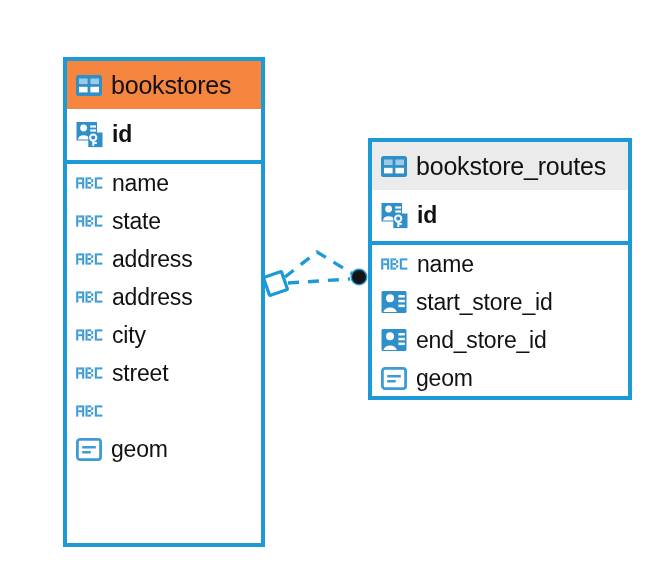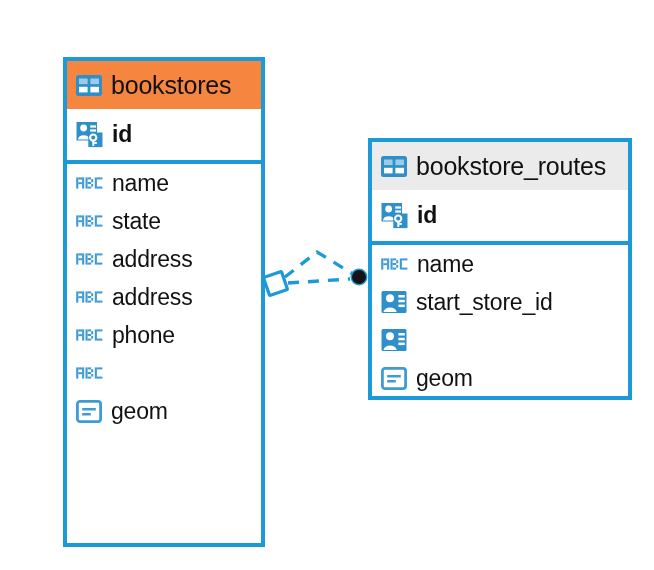--- a/index.html
+++ b/index.html
@@ -268,42 +268,64 @@
                 <rect x="11.6" y="11.6" width="3.6" height="2.0"></rect>
               <rect x="18.8" y="2.4" width="2.1" height="11.2"></rect>
                 <rect x="20.9" y="2.4" width="5.5" height="2.0"></rect>
               <rect x="20.9" y="11.6" width="5.5" height="2.0"></rect>
             </g>
           </svg>
         </span>
         <span class="col-label">address</span>
       </div>
 
-
-      <div class="col-row">
-        <span class="icon icon-abc">
-          <svg viewBox="0 0 27 16" width="27" height="16">
-            <g fill="#3E9BD5">
-              <rect x="0.2" y="2.4" width="2.1" height="11.2"></rect>
-                <rect x="2.3" y="2.4" width="3.8" height="2.1"></rect>
-              <rect x="6.1" y="2.4" width="2.1" height="11.2"></rect>
-                <rect x="2.3" y="7.2" width="3.8" height="2.0"></rect>
-              <rect x="9.5" y="2.4" width="2.1" height="11.2"></rect>
-                <rect x="11.6" y="2.4" width="3.6" height="2.0"></rect>
-              <rect x="15.2" y="4.2" width="2.0" height="3.0"></rect>
-                <rect x="11.6" y="7.0" width="3.6" height="2.0"></rect>
-              <rect x="15.2" y="9.0" width="2.0" height="2.6"></rect>
-                <rect x="11.6" y="11.6" width="3.6" height="2.0"></rect>
-              <rect x="18.8" y="2.4" width="2.1" height="11.2"></rect>
-                <rect x="20.9" y="2.4" width="5.5" height="2.0"></rect>
-              <rect x="20.9" y="11.6" width="5.5" height="2.0"></rect>
-            </g>
-          </svg>
-        </span>
-        <span class="col-label">phone</span>
+      <div class="col-row">
+        <span class="icon icon-abc">
+          <svg viewBox="0 0 27 16" width="27" height="16">
+            <g fill="#3E9BD5">
+              <rect x="0.2" y="2.4" width="2.1" height="11.2"></rect>
+                <rect x="2.3" y="2.4" width="3.8" height="2.1"></rect>
+              <rect x="6.1" y="2.4" width="2.1" height="11.2"></rect>
+                <rect x="2.3" y="7.2" width="3.8" height="2.0"></rect>
+              <rect x="9.5" y="2.4" width="2.1" height="11.2"></rect>
+                <rect x="11.6" y="2.4" width="3.6" height="2.0"></rect>
+              <rect x="15.2" y="4.2" width="2.0" height="3.0"></rect>
+                <rect x="11.6" y="7.0" width="3.6" height="2.0"></rect>
+              <rect x="15.2" y="9.0" width="2.0" height="2.6"></rect>
+                <rect x="11.6" y="11.6" width="3.6" height="2.0"></rect>
+              <rect x="18.8" y="2.4" width="2.1" height="11.2"></rect>
+                <rect x="20.9" y="2.4" width="5.5" height="2.0"></rect>
+              <rect x="20.9" y="11.6" width="5.5" height="2.0"></rect>
+            </g>
+          </svg>
+        </span>
+        <span class="col-label">city</span>
+      </div>
+
+      <div class="col-row">
+        <span class="icon icon-abc">
+          <svg viewBox="0 0 27 16" width="27" height="16">
+            <g fill="#3E9BD5">
+              <rect x="0.2" y="2.4" width="2.1" height="11.2"></rect>
+                <rect x="2.3" y="2.4" width="3.8" height="2.1"></rect>
+              <rect x="6.1" y="2.4" width="2.1" height="11.2"></rect>
+                <rect x="2.3" y="7.2" width="3.8" height="2.0"></rect>
+              <rect x="9.5" y="2.4" width="2.1" height="11.2"></rect>
+                <rect x="11.6" y="2.4" width="3.6" height="2.0"></rect>
+              <rect x="15.2" y="4.2" width="2.0" height="3.0"></rect>
+                <rect x="11.6" y="7.0" width="3.6" height="2.0"></rect>
+              <rect x="15.2" y="9.0" width="2.0" height="2.6"></rect>
+                <rect x="11.6" y="11.6" width="3.6" height="2.0"></rect>
+              <rect x="18.8" y="2.4" width="2.1" height="11.2"></rect>
+                <rect x="20.9" y="2.4" width="5.5" height="2.0"></rect>
+              <rect x="20.9" y="11.6" width="5.5" height="2.0"></rect>
+            </g>
+          </svg>
+        </span>
+        <span class="col-label">street</span>
       </div>
 
 
       <div class="col-row">
         <span class="icon icon-abc">
           <svg viewBox="0 0 27 16" width="27" height="16">
             <g fill="#3E9BD5">
               <rect x="0.2" y="2.4" width="2.1" height="11.2"></rect>
                 <rect x="2.3" y="2.4" width="3.8" height="2.1"></rect>
               <rect x="6.1" y="2.4" width="2.1" height="11.2"></rect>
@@ -415,20 +437,21 @@
         <span class="icon icon-fk">
           <svg viewBox="0 0 26 24" width="26" height="24">
             <rect x="0.5" y="1" width="25" height="22" rx="1.5" fill="#2E8FC9"></rect>
             <circle cx="9.0" cy="8.2" r="4.0" fill="#ffffff"></circle>
             <path d="M 2.4 22 a 6.9 6.0 0 0 1 13.4 0 z" fill="#ffffff"></path>
             <rect x="17.4" y="5.0" width="6.4" height="2.5" fill="#ffffff"></rect>
             <rect x="17.4" y="9.8" width="6.4" height="2.5" fill="#ffffff"></rect>
             <rect x="17.4" y="14.6" width="6.4" height="2.5" fill="#ffffff"></rect>
           </svg>
         </span>
+        <span class="col-label">end_store_id</span>
       </div>
 
       <div class="col-row">
         <span class="icon icon-geom">
           <svg viewBox="0 0 26 23" width="26" height="23">
             <rect x="1.4" y="1.4" width="23.2" height="20.2" rx="2.6" fill="#ffffff" stroke="#3E9BD5" stroke-width="2.8"></rect>
             <rect x="6.2" y="8.0" width="13.6" height="2.5" fill="#3E9BD5"></rect>
             <rect x="6.2" y="13.0" width="8.6" height="2.5" fill="#3E9BD5"></rect>
           </svg>
         </span>

